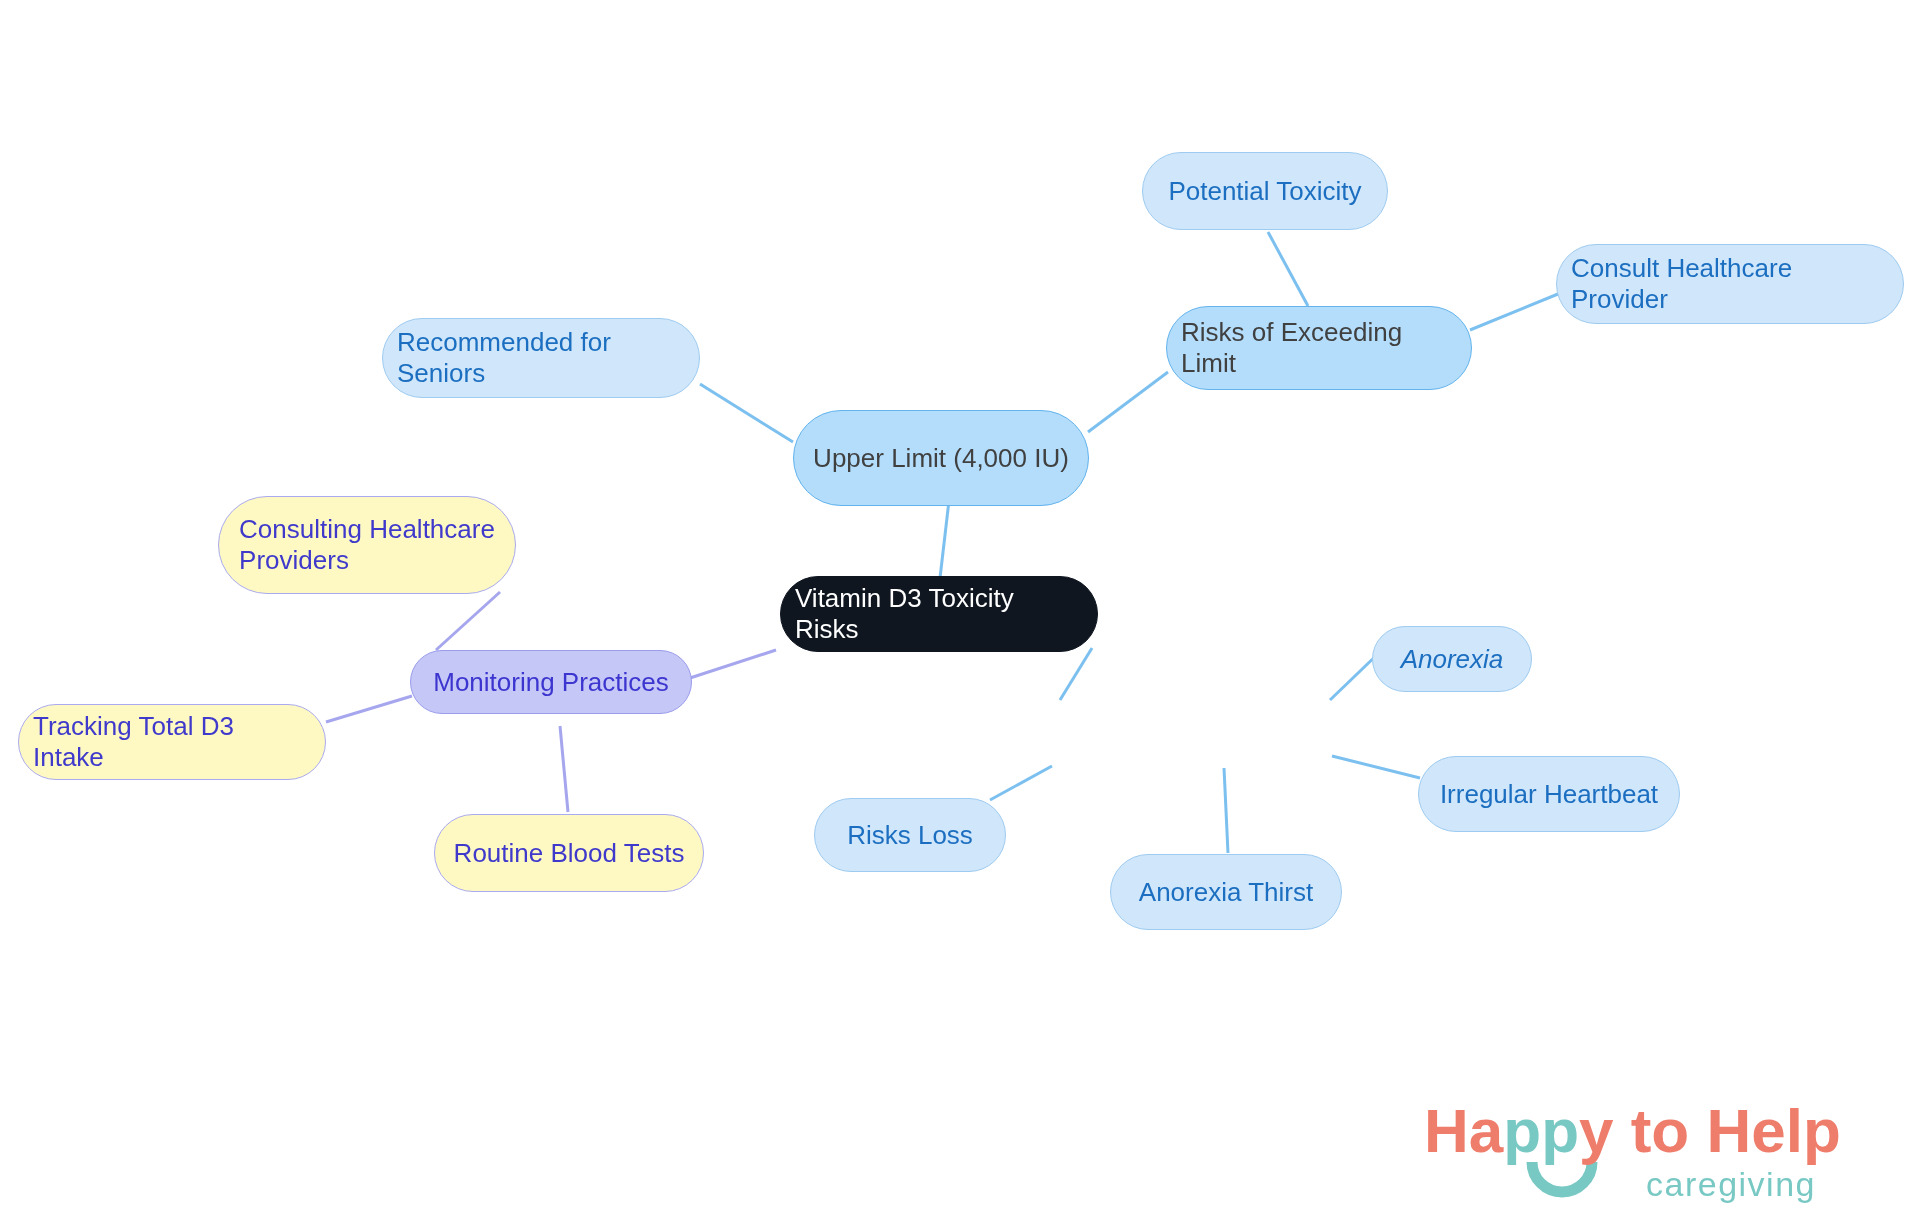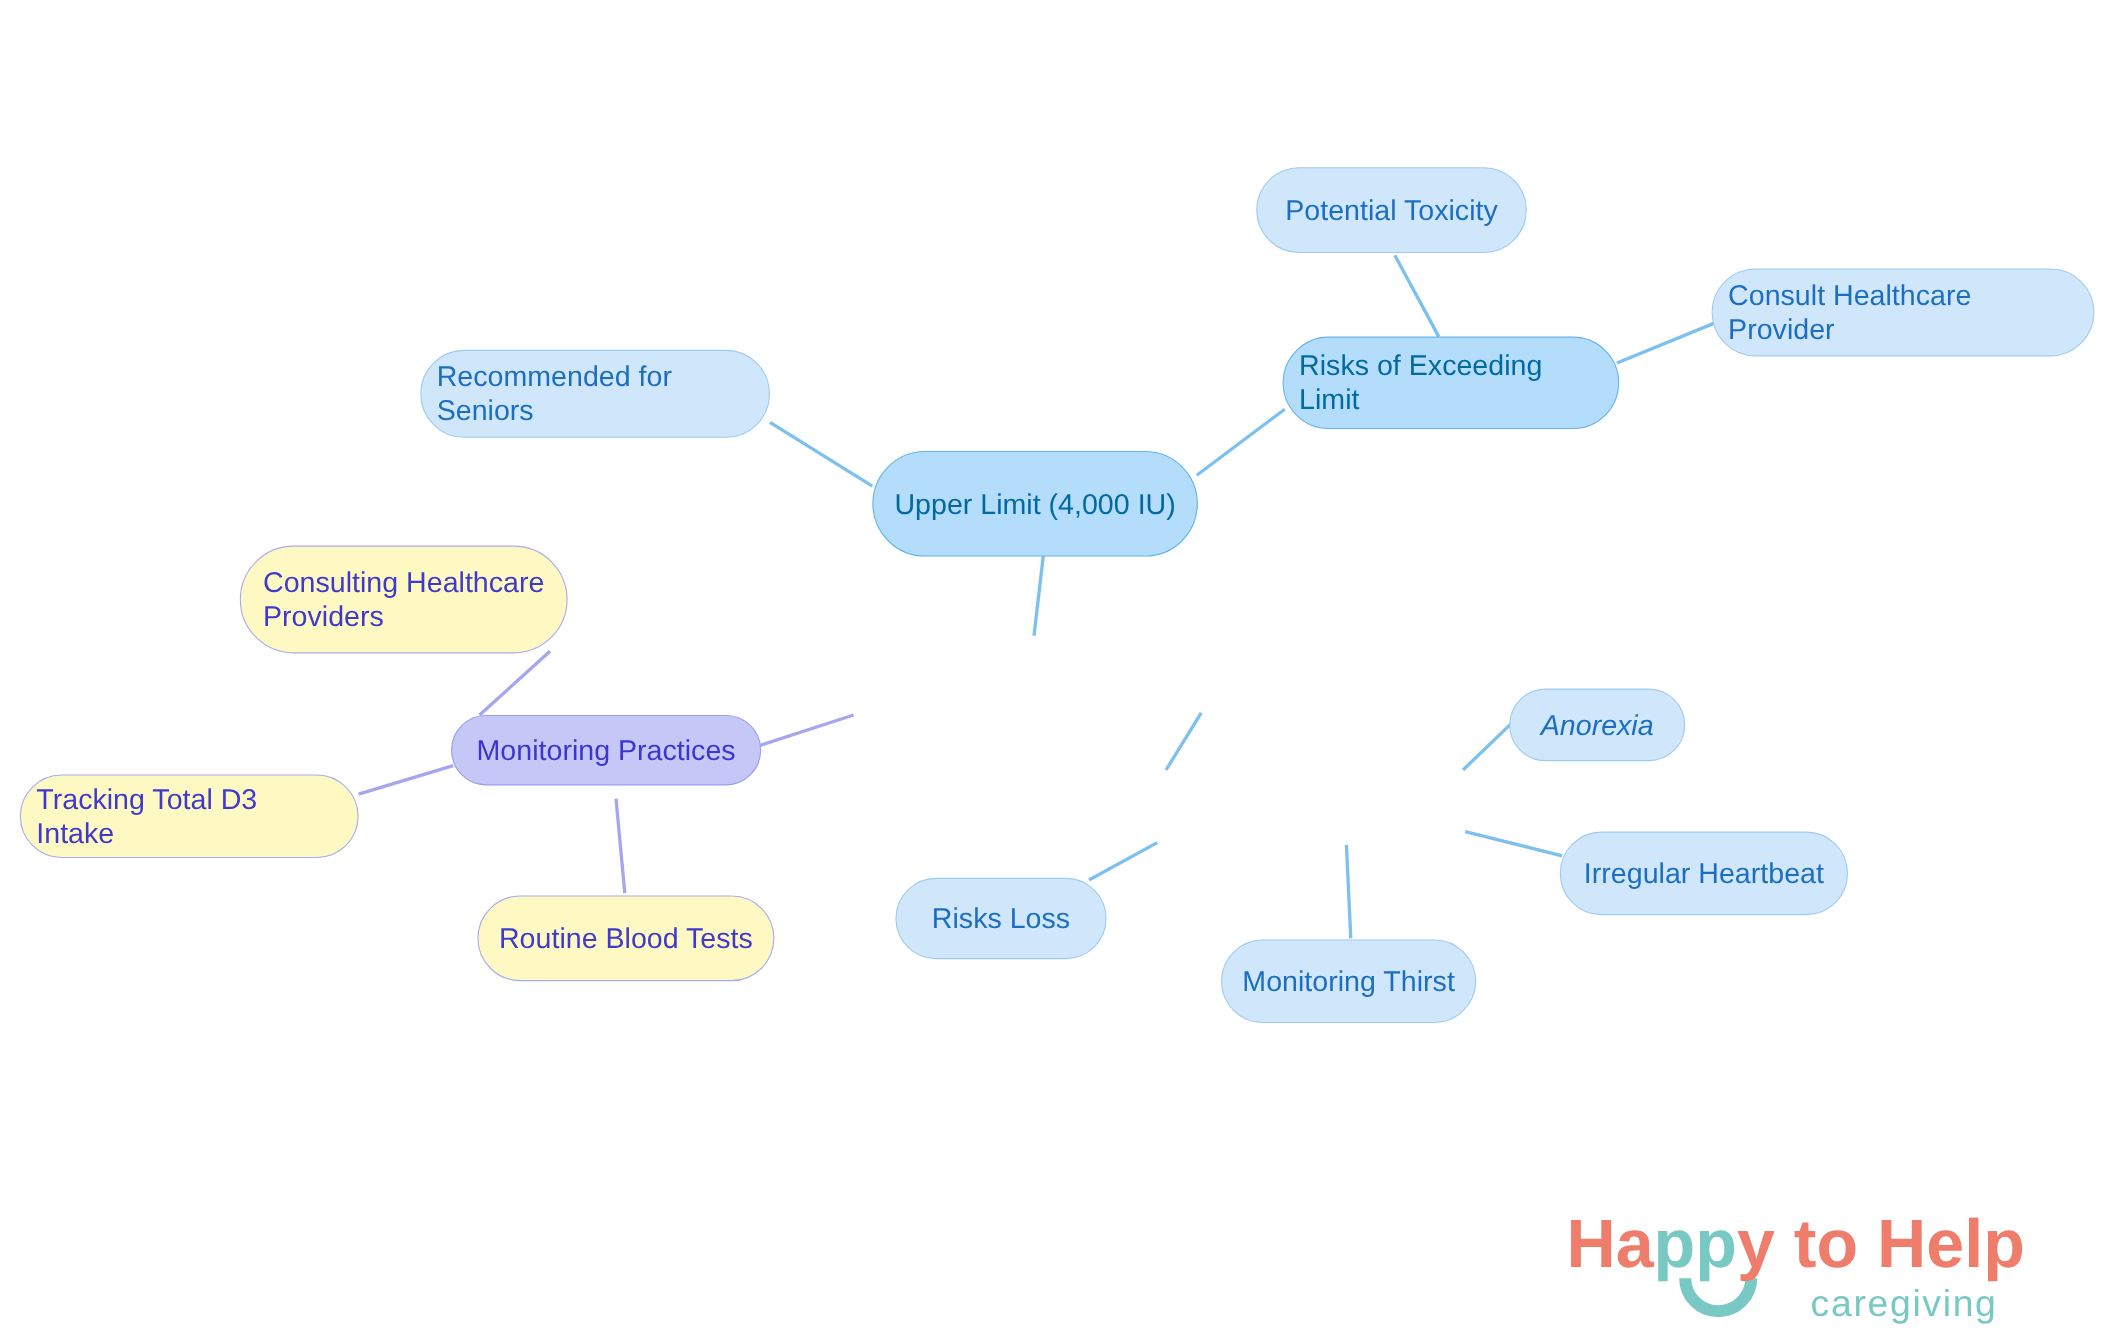--- a/index.html
+++ b/index.html
@@ -38,21 +38,21 @@
   .node.root {
     background: #0f1620;
     border-color: #0f1620;
     color: #ffffff;
     font-size: 26px;
     border-radius: 42px;
   }
   .node.blue-branch {
     background: #b3ddfb;
     border-color: #63b3ed;
-    color: #0369a1;
+    color: #404040;
     font-size: 26px;
   }
   .node.blue-leaf {
     background: #cfe6fb;
     border-color: #9ecbf0;
     color: #1c6fc0;
     font-size: 26px;
   }
   .node.purple-branch {
     background: #c5c7f7;
@@ -104,37 +104,38 @@
 
     <line x1="776" y1="650" x2="690" y2="678" stroke="#a6a6ee" stroke-width="3"></line>
 
     <line x1="436" y1="650" x2="500" y2="592" stroke="#a6a6ee" stroke-width="3"></line>
 
     <line x1="412" y1="696" x2="326" y2="722" stroke="#a6a6ee" stroke-width="3"></line>
 
     <line x1="560" y1="726" x2="568" y2="812" stroke="#a6a6ee" stroke-width="3"></line>
   </svg>
 
+  <div class="node root" style="left:780px; top:576px; width:318px; height:76px;">Vitamin D3 Toxicity Risks</div>
 
   <div class="node blue-branch" style="left:793px; top:410px; width:296px; height:96px;">Upper Limit (4,000 IU)</div>
 
   <div class="node blue-leaf" style="left:382px; top:318px; width:318px; height:80px;">Recommended for Seniors</div>
 
   <div class="node blue-branch" style="left:1166px; top:306px; width:306px; height:84px;">Risks of Exceeding Limit</div>
 
   <div class="node blue-leaf" style="left:1142px; top:152px; width:246px; height:78px;">Potential Toxicity</div>
 
   <div class="node blue-leaf" style="left:1556px; top:244px; width:348px; height:80px;">Consult Healthcare Provider</div>
 
 
   <div class="node blue-leaf" style="left:1372px; top:626px; width:160px; height:66px;font-style:italic;">Anorexia</div>
 
   <div class="node blue-leaf" style="left:1418px; top:756px; width:262px; height:76px;">Irregular Heartbeat</div>
 
-  <div class="node blue-leaf" style="left:1110px; top:854px; width:232px; height:76px;">Monitoring Thirst</div>
+  <div class="node blue-leaf" style="left:1110px; top:854px; width:232px; height:76px;">Anorexia Thirst</div>
 
   <div class="node blue-leaf" style="left:814px; top:798px; width:192px; height:74px;">Risks Loss</div>
 
   <div class="node purple-branch" style="left:410px; top:650px; width:282px; height:64px;">Monitoring Practices</div>
 
   <div class="node purple-leaf" style="left:218px; top:496px; width:298px; height:98px;">Consulting Healthcare
 Providers</div>
 
   <div class="node purple-leaf" style="left:18px; top:704px; width:308px; height:76px;">Tracking Total D3 Intake</div>
 

